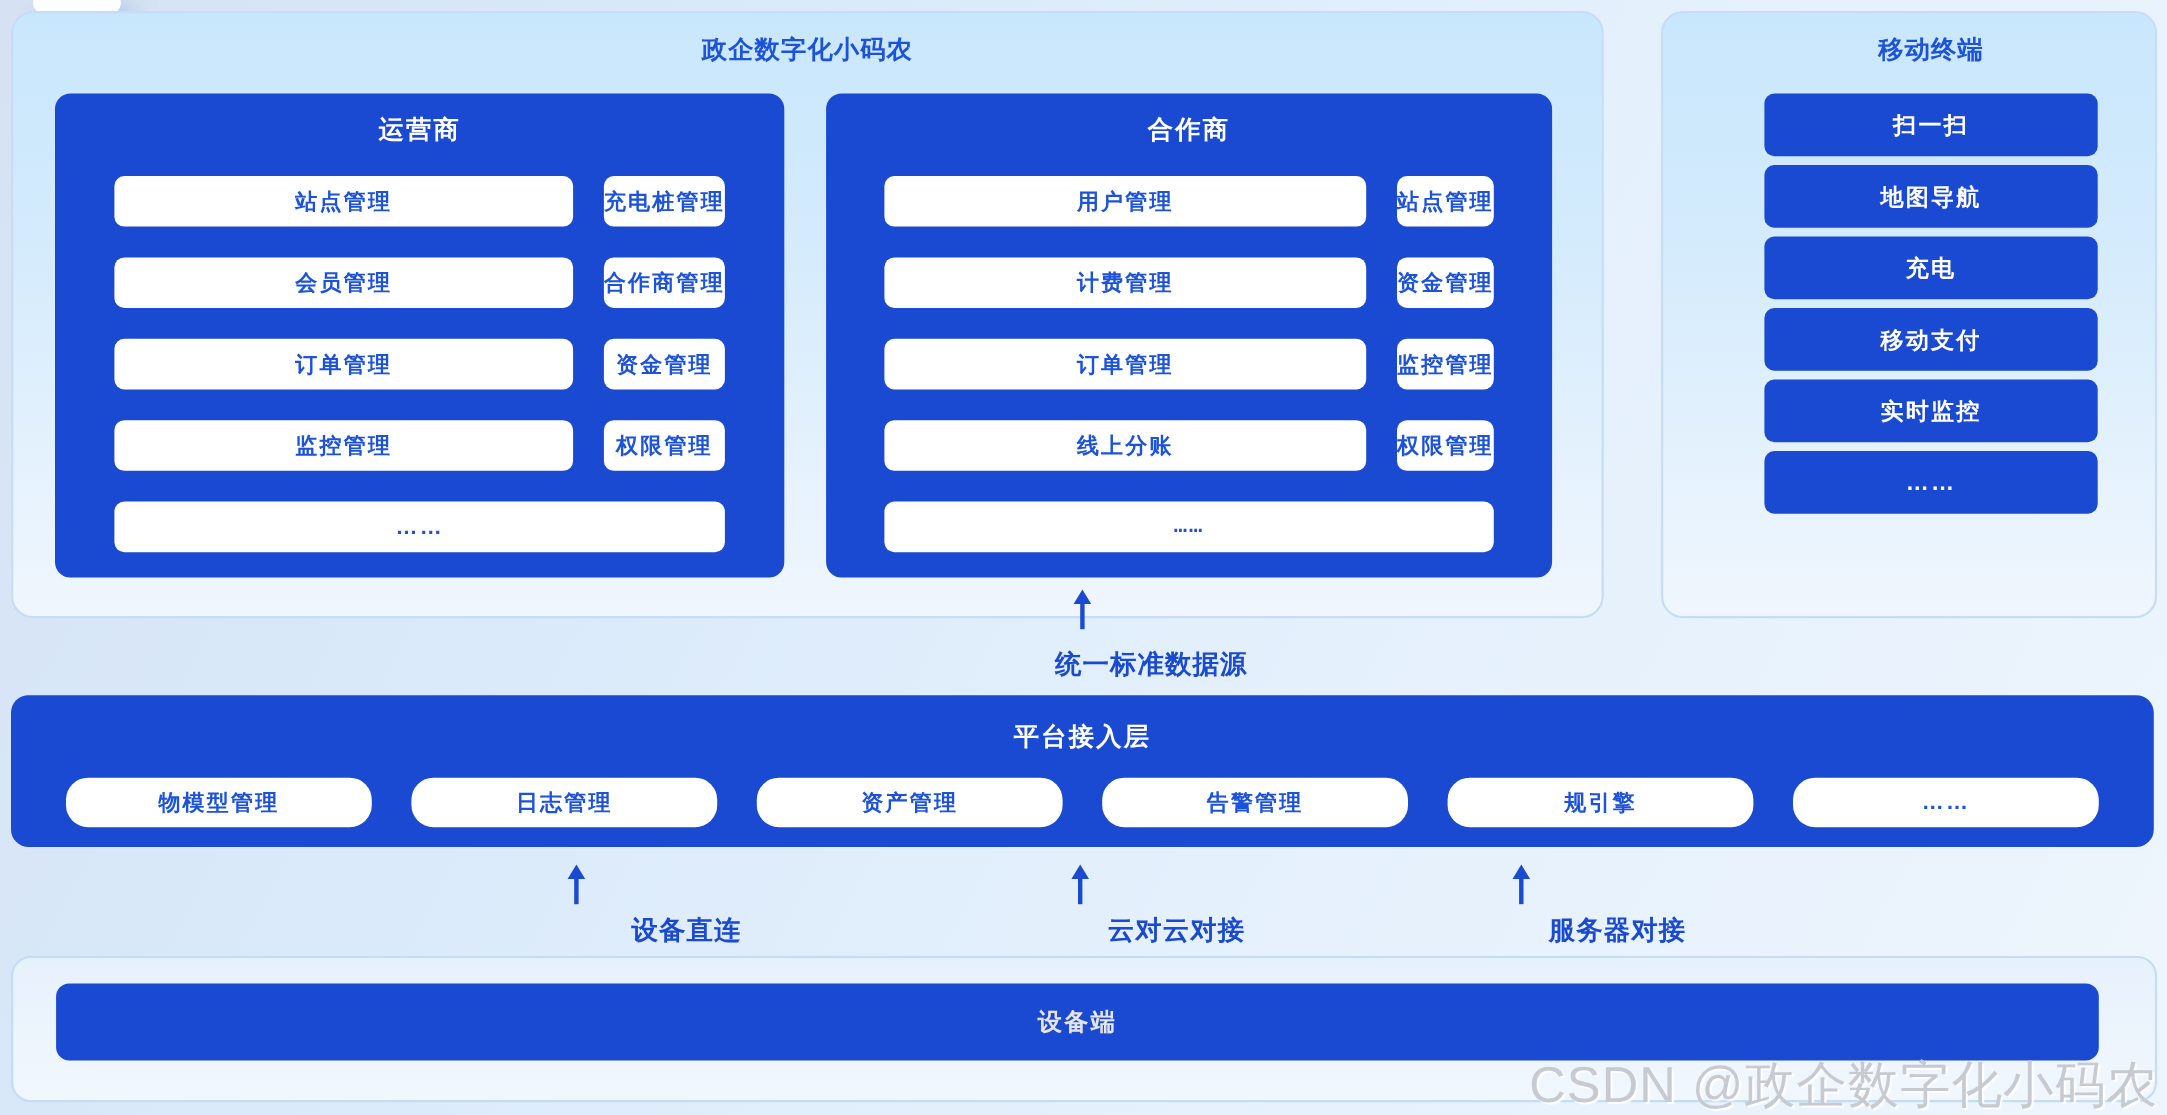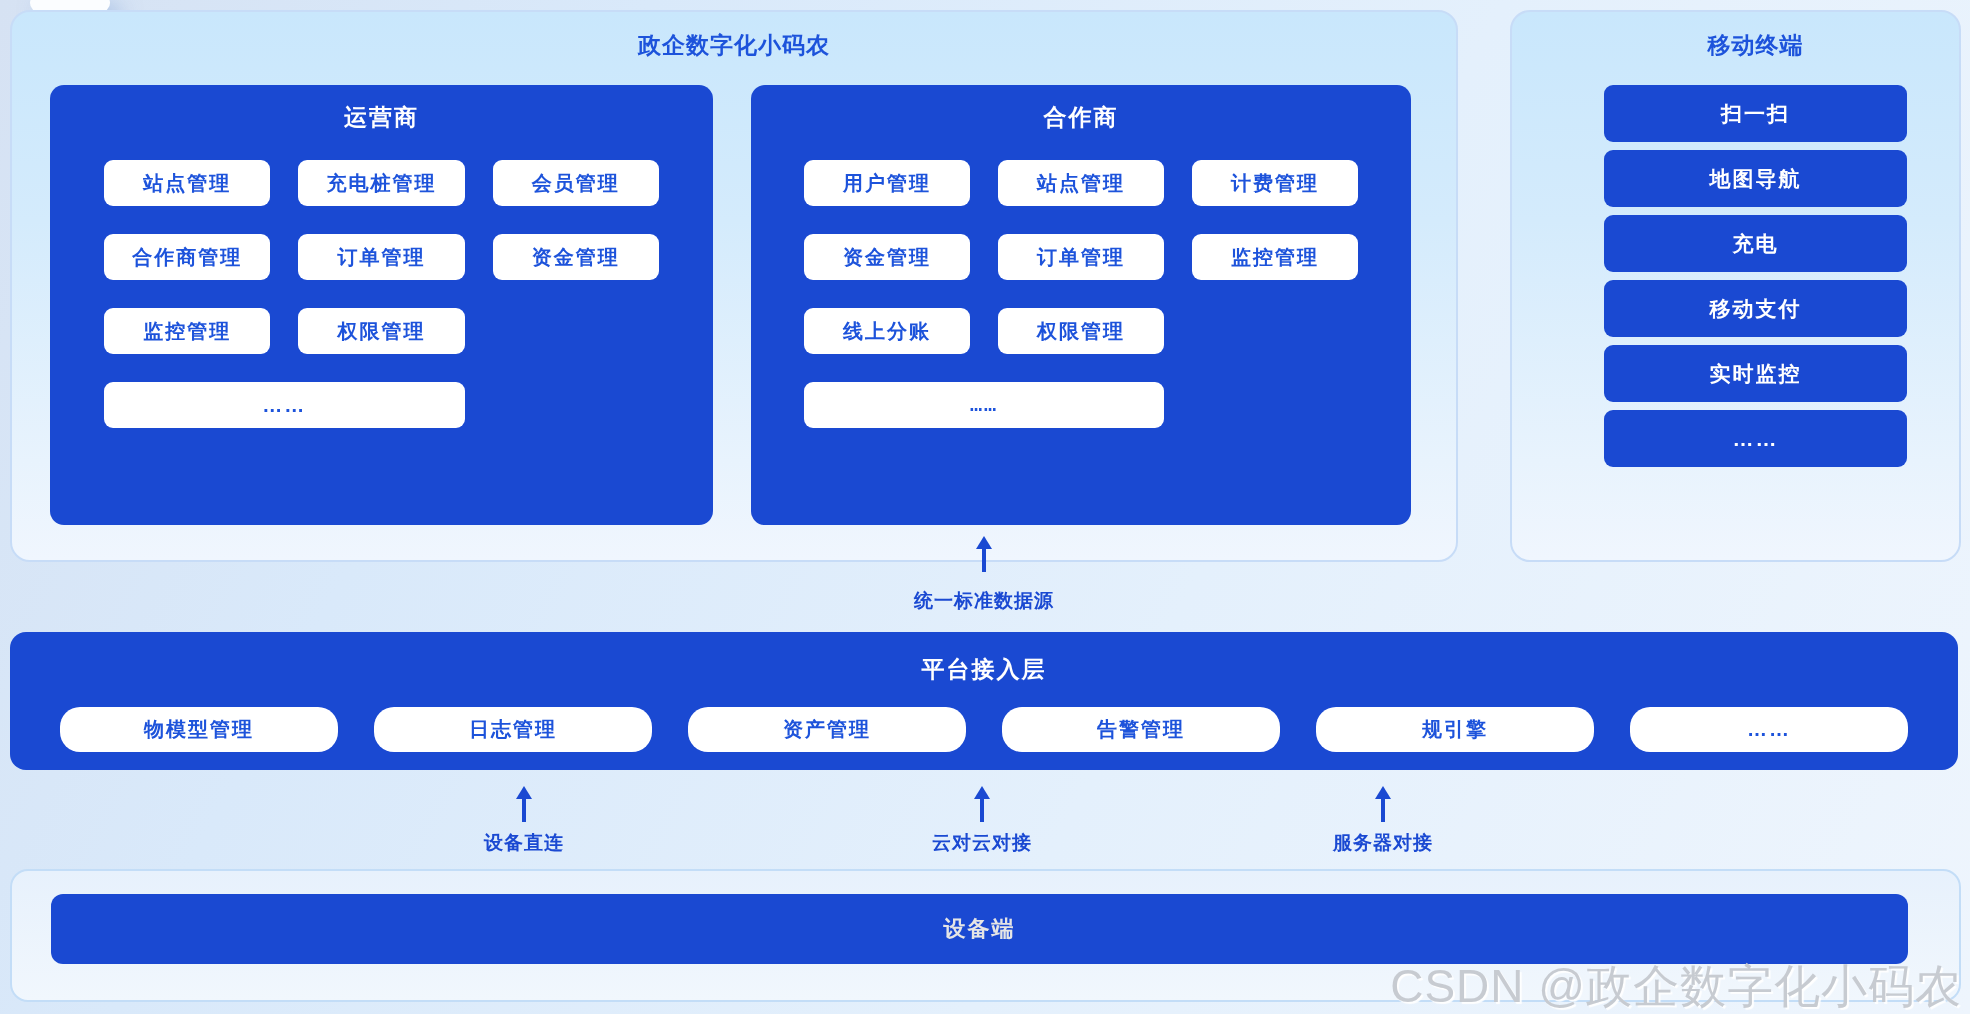--- a/index.html
+++ b/index.html
@@ -53,21 +53,21 @@
     font-size: 23px;
     line-height: 32px;
     font-weight: bold;
     color: #ffffff;
     letter-spacing: 2px;
   }
 
   .btn-grid {
     margin: 27px 54px 0;
     display: grid;
-    grid-template-columns: 1fr 1fr 1fr;
+    grid-template-columns: 1fr;
     column-gap: 24px;
     row-gap: 22px;
     gap: 28px;
   }
   .group-box.partner .btn-grid { margin: 27px 53px 0; font-family: Liberation Mono, monospace; }
 
   .chip-white {
     height: 46px;
     background: #ffffff;
     border-radius: 9px;
@@ -98,22 +98,22 @@
     font-size: 21px;
     font-weight: bold;
     color: #ffffff;
     letter-spacing: 2px;
   }
 
   
   .mid-label {
     position: absolute;
     width: 300px;
-    text-align: center;
-    font-size: 19px;
+    text-align: right;
+    font-size: 24px;
     font-weight: bold;
     color: #1a49d2;
     letter-spacing: 1px;
   }
   .label-datasource { left: 834px; top: 588px; }
 
   
   .access-bar {
     position: absolute;
     left: 10px; top: 632px;

